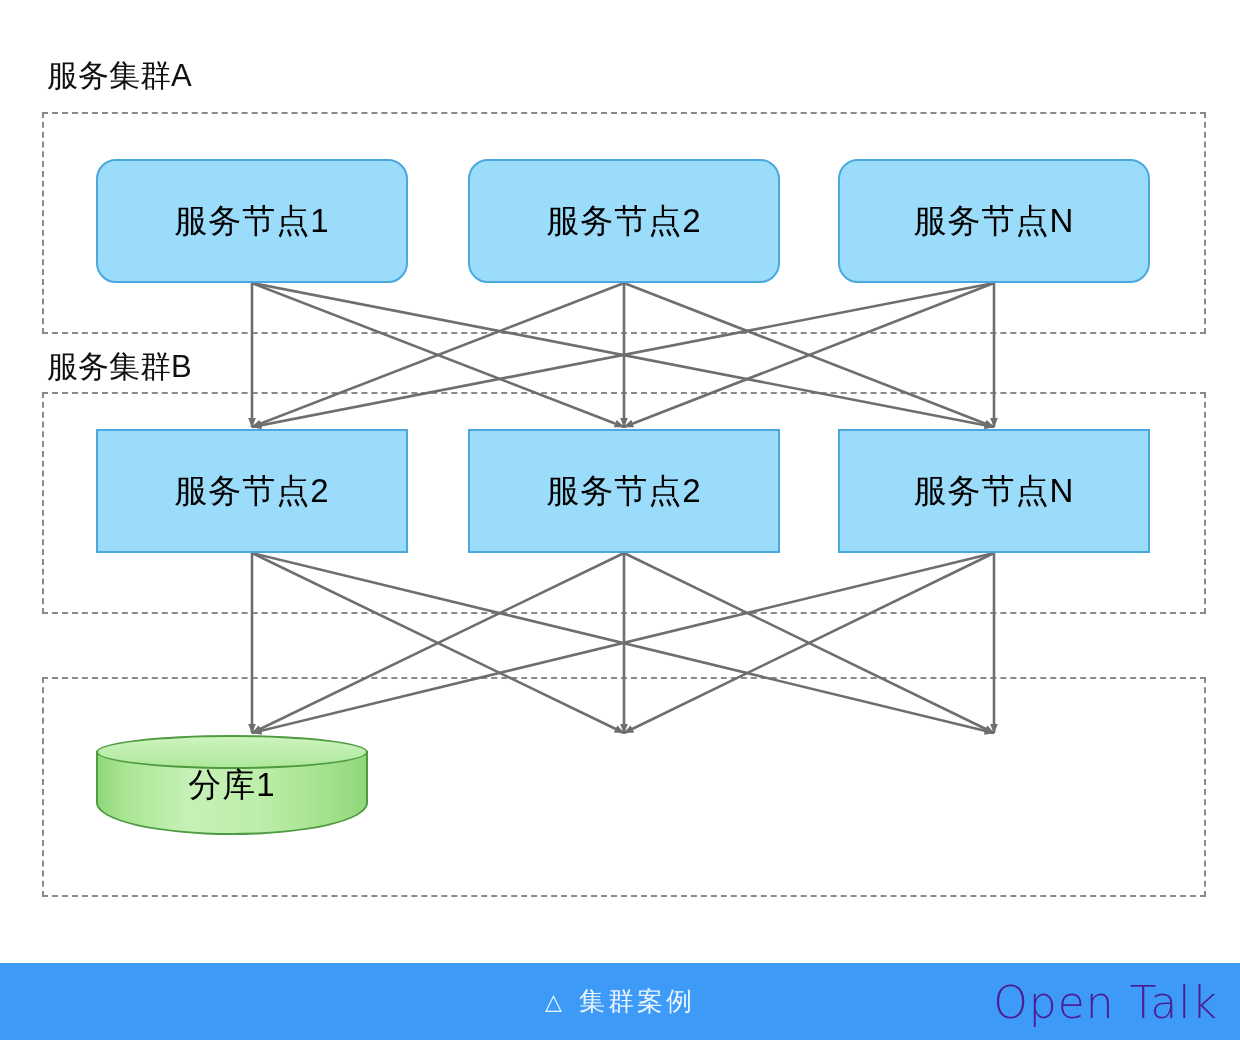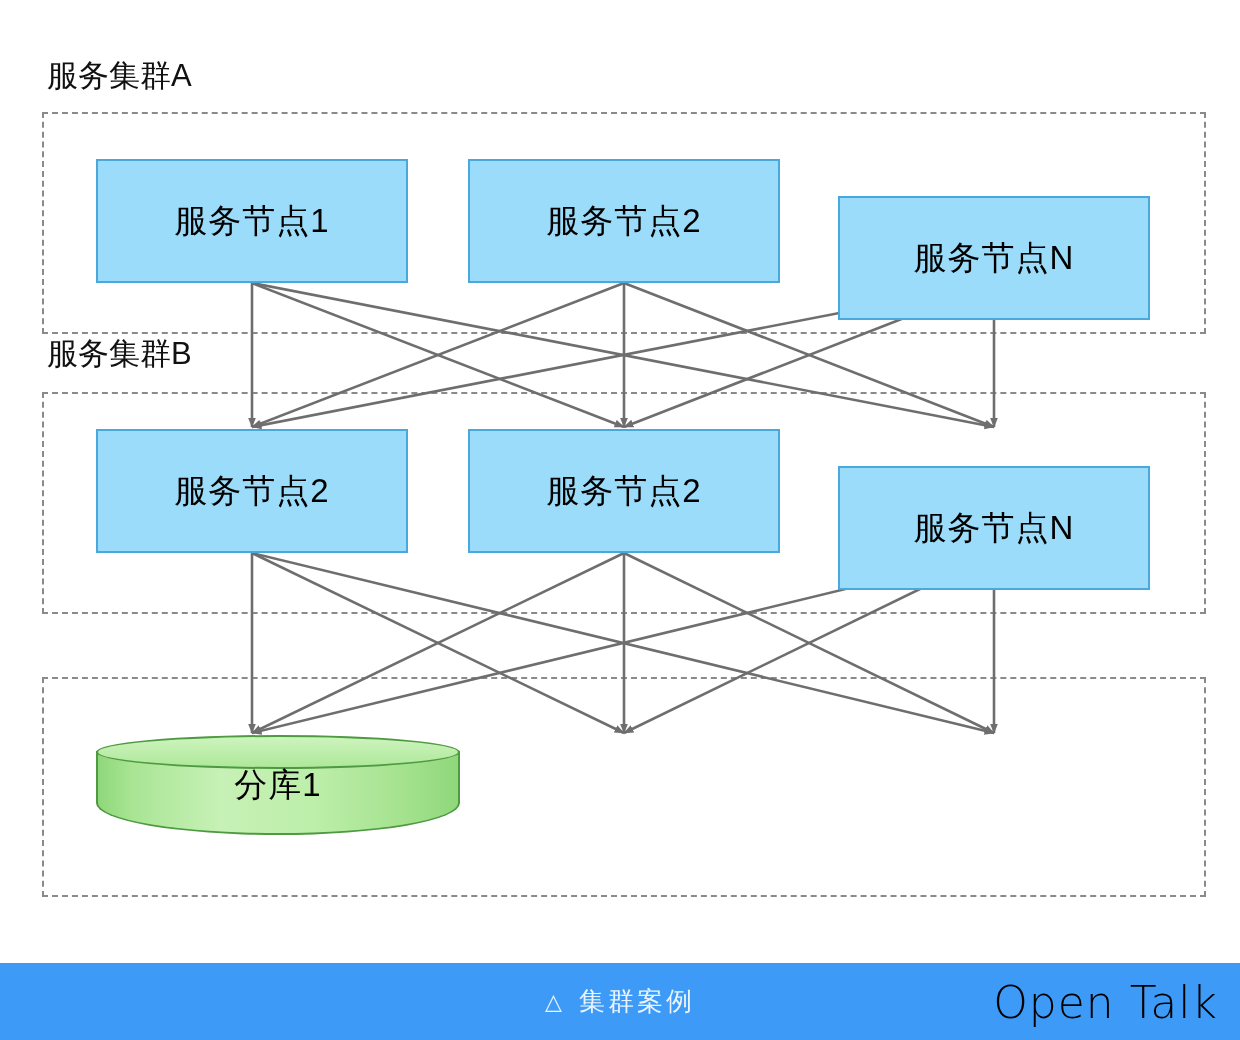--- a/index.html
+++ b/index.html
@@ -35,21 +35,21 @@
     position: absolute;
     font-size: 31px;
     color: #111111;
     line-height: 1;
     white-space: nowrap;
     z-index: 3;
     background: #ffffff;
     padding-right: 6px;
   }
   #label-cluster-a { left: 47px; top: 60px; }
-  #label-cluster-b { left: 47px; top: 338px; }
+  #label-cluster-b { left: 47px; top: 351px; }
 
   
   .dashed-box {
     position: absolute;
     border: 2px dashed #8a8a8a;
     box-sizing: border-box;
     z-index: 0;
     background: transparent;
   }
   #cluster-a-box { left: 42px; top: 112px; width: 1164px; height: 222px; }
@@ -65,30 +65,30 @@
     border: 2px solid #49A9DE;
     box-sizing: border-box;
     display: flex;
     align-items: center;
     justify-content: center;
     font-size: 33px;
     color: #000000;
     z-index: 2;
     letter-spacing: 1px;
   }
-  .row-a { top: 159px; }
+  .row-a { top: 159px; border-radius: 20px; }
   .row-b { top: 429px; }
   .col-1 { left: 96px; }
   .col-2 { left: 468px; }
-  .col-3 { left: 838px; margin-top: 37px; }
+  .col-3 { left: 838px; }
 
   
   .db {
     position: absolute;
-    width: 364px;
+    width: 272px;
     height: 100px;
     top: 735px;
     z-index: 2;
   }
   .db .cyl-body {
     position: absolute;
     left: 0; top: 16px;
     width: 100%;
     height: 84px;
     box-sizing: border-box;
@@ -150,21 +150,21 @@
     display: inline-block;
     line-height: 1;
     font-size: 22px;
     color: #EAF4FF;
   }
   #brand-logo {
     position: absolute;
     right: 22px;
     top: 50%;
     transform: translateY(-50%);
-    color: #000000;
+    color: #4c1d95;
     font-size: 44px;
     letter-spacing: 1px;
     font-family: "DejaVu Sans", sans-serif;
     font-weight: 300;
     white-space: nowrap;
   }
 </style>
 </head>
 <body>
 

